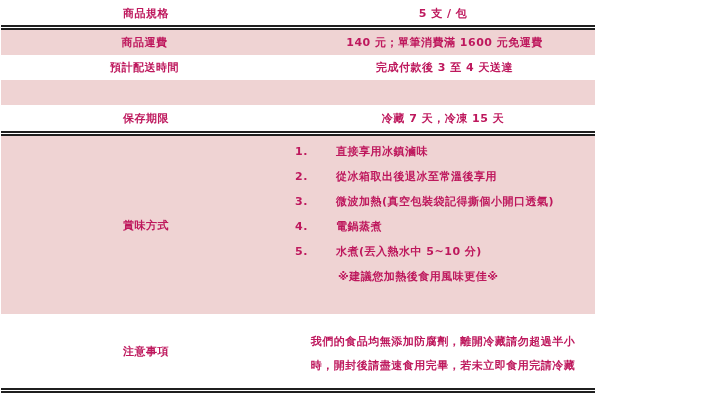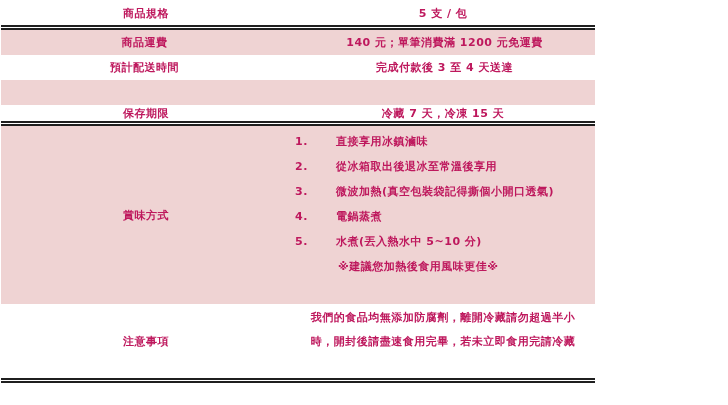--- a/index.html
+++ b/index.html
@@ -10,51 +10,51 @@
   .spec-table{
     position:absolute;left:1px;top:2px;width:594px;
     color:#be185d;font-weight:700;font-size:11px;letter-spacing:0.5px;
   }
   .row{display:flex;width:100%;box-sizing:border-box;}
   .row.banded{background:#efd3d3;}
   .cl{width:290px;display:flex;align-items:center;justify-content:center;text-align:center;box-sizing:border-box;}
   .cv{width:304px;display:flex;align-items:center;justify-content:center;text-align:center;box-sizing:border-box;}
   .r-top{height:23px;}
   .r-std{height:25px;gap:6px;}
-  .r-keep{height:16px;}
+  .r-keep{height:26px;}
   .r-serving{height:178px;}
   .r-notice{height:74px;}
   .divider{height:0;border-top:5px double #1f1f1f;}
   
   .cv-block{display:block;text-align:left;padding-top:3px;}
   .serve-list{margin:0;padding:0;list-style:none;}
   .serve-item{display:flex;line-height:25px;}
   .serve-num{width:45px;padding-left:4px;box-sizing:border-box;}
   .serve-text{width:225px;}
   .serve-note{margin-left:47px;line-height:25px;}
   
-  .notice-block{display:block;padding-top:2px;}
+  .notice-block{display:block;padding-top:16px;}
   .notice-text{width:268px;margin:0 auto;line-height:24px;text-align:center;}
 </style>
 </head>
 <body>
 
 <div class="canvas">
   <div class="spec-table">
 
     <div class="row r-top">
       <div class="cl">商品規格</div>
       <div class="cv">5 支 / 包</div>
     </div>
 
     <div class="divider"></div>
 
     <div class="row r-std banded">
       <div class="cl">商品運費</div>
-      <div class="cv">140 元；單筆消費滿 1200 元免運費</div>
+      <div class="cv">140 元；單筆消費滿 1600 元免運費</div>
     </div>
 
     <div class="row r-std">
       <div class="cl">預計配送時間</div>
       <div class="cv">完成付款後 3 至 4 天送達</div>
     </div>
 
     <div class="row r-std banded">
     </div>
 

